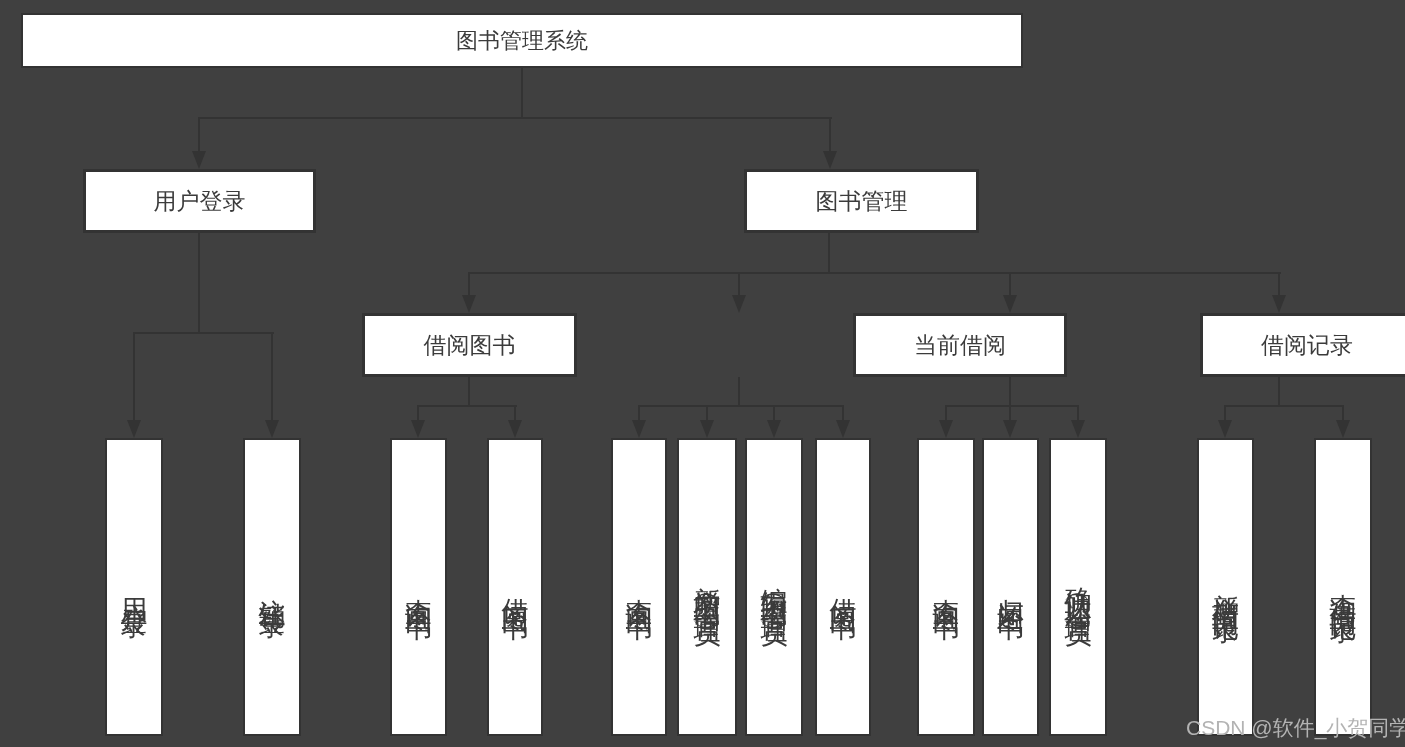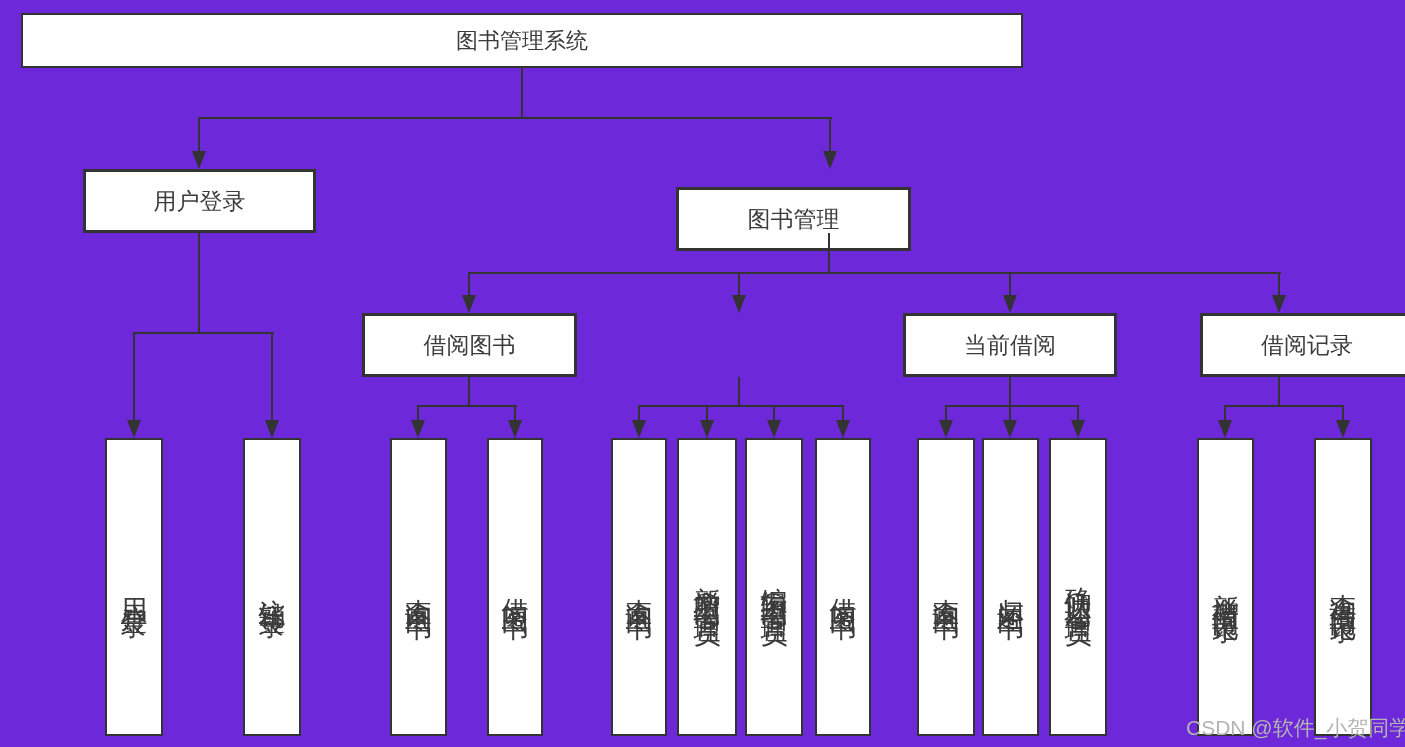--- a/index.html
+++ b/index.html
@@ -1,20 +1,20 @@
 <!DOCTYPE html>
 <html><head>
 <meta charset="utf-8">
 <style>
   html, body { margin: 0; padding: 0; background: #ffffff; }
   #canvas {
     position: relative;
     width: 1405px;
     height: 747px;
-    background: #6d28d9;
+    background: #404040;
     font-family: "Liberation Sans", sans-serif;
     overflow: hidden;
   }
   
   .node {
     position: absolute;
     box-sizing: border-box;
     background: #ffffff;
     border: 3px solid #333333;
     display: flex;
@@ -69,21 +69,21 @@
     <div class="line" style="left:198px; top:117px; width:634px; height:2px;"></div>
     <div class="line" style="left:198px; top:117px; width:2px; height:36px;"></div>
     <div class="arrow" style="left:192px; top:151px;"></div>
     <div class="line" style="left:829px; top:117px; width:2px; height:36px;"></div>
     <div class="arrow" style="left:823px; top:151px;"></div>
   </div>
 
   <div class="node mid" style="left:83px; top:169px; width:233px; height:64px;">
     <span>用户登录</span>
   </div>
-  <div class="node mid" style="left:676px; top:169px; width:235px; height:64px;margin-top:18px;">
+  <div class="node mid" style="left:744px; top:169px; width:235px; height:64px;">
     <span>图书管理</span>
   </div>
 
   <div>
     <div class="line" style="left:198px; top:233px; width:2px; height:101px;"></div>
     <div class="line" style="left:133px; top:332px; width:141px; height:2px;"></div>
     <div class="line" style="left:133px; top:332px; width:2px; height:89px;"></div>
     <div class="arrow" style="left:127px; top:420px;"></div>
     <div class="line" style="left:271px; top:332px; width:2px; height:89px;"></div>
     <div class="arrow" style="left:265px; top:420px;"></div>
@@ -98,21 +98,21 @@
     <div class="arrow" style="left:732px; top:295px;"></div>
     <div class="line" style="left:1009px; top:272px; width:2px; height:24px;"></div>
     <div class="arrow" style="left:1003px; top:295px;"></div>
     <div class="line" style="left:1278px; top:272px; width:2px; height:24px;"></div>
     <div class="arrow" style="left:1272px; top:295px;"></div>
   </div>
 
   <div class="node mid" style="left:362px; top:313px; width:215px; height:64px;">
     <span>借阅图书</span>
   </div>
-  <div class="node mid" style="left:903px; top:313px; width:214px; height:64px;">
+  <div class="node mid" style="left:853px; top:313px; width:214px; height:64px;">
     <span>当前借阅</span>
   </div>
   <div class="node mid" style="left:1172px; top:313px; width:214px; height:64px;margin-left:28px;">
     <span>借阅记录</span>
   </div>
 
   <div>
     <div class="line" style="left:468px; top:377px; width:2px; height:30px;"></div>
     <div class="line" style="left:417px; top:405px; width:100px; height:2px;"></div>
     <div class="line" style="left:417px; top:405px; width:2px; height:17px;"></div>

